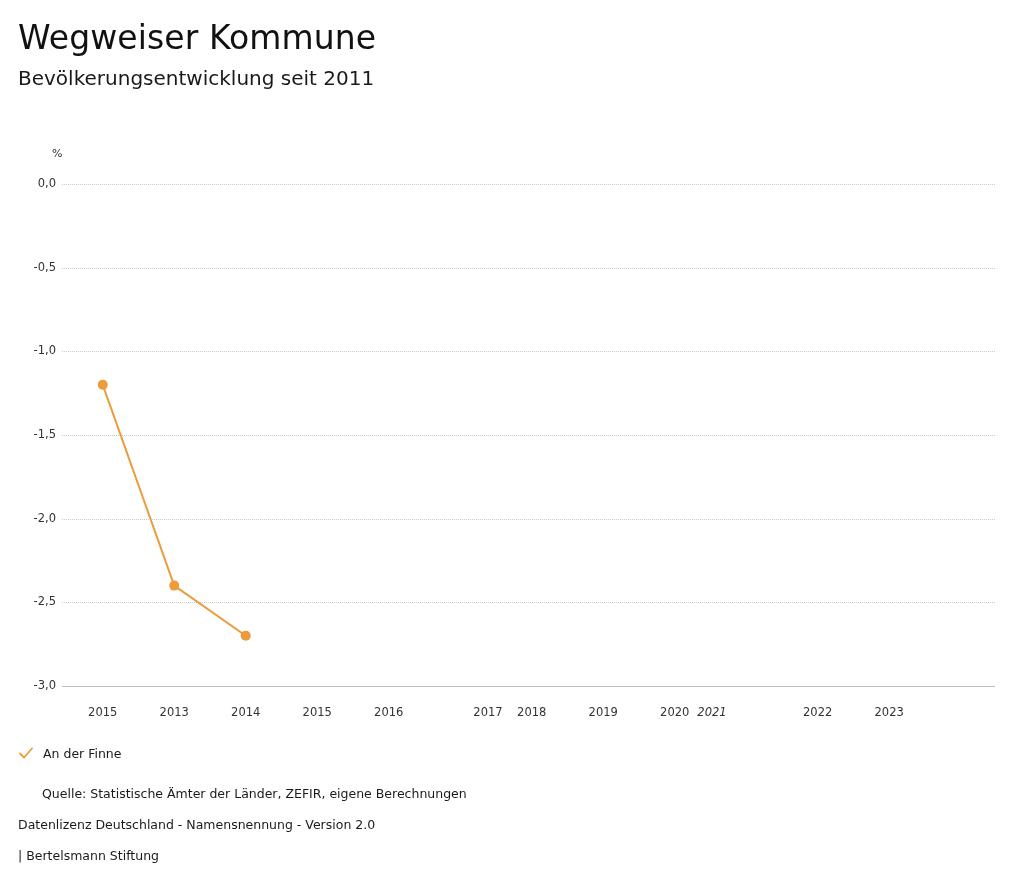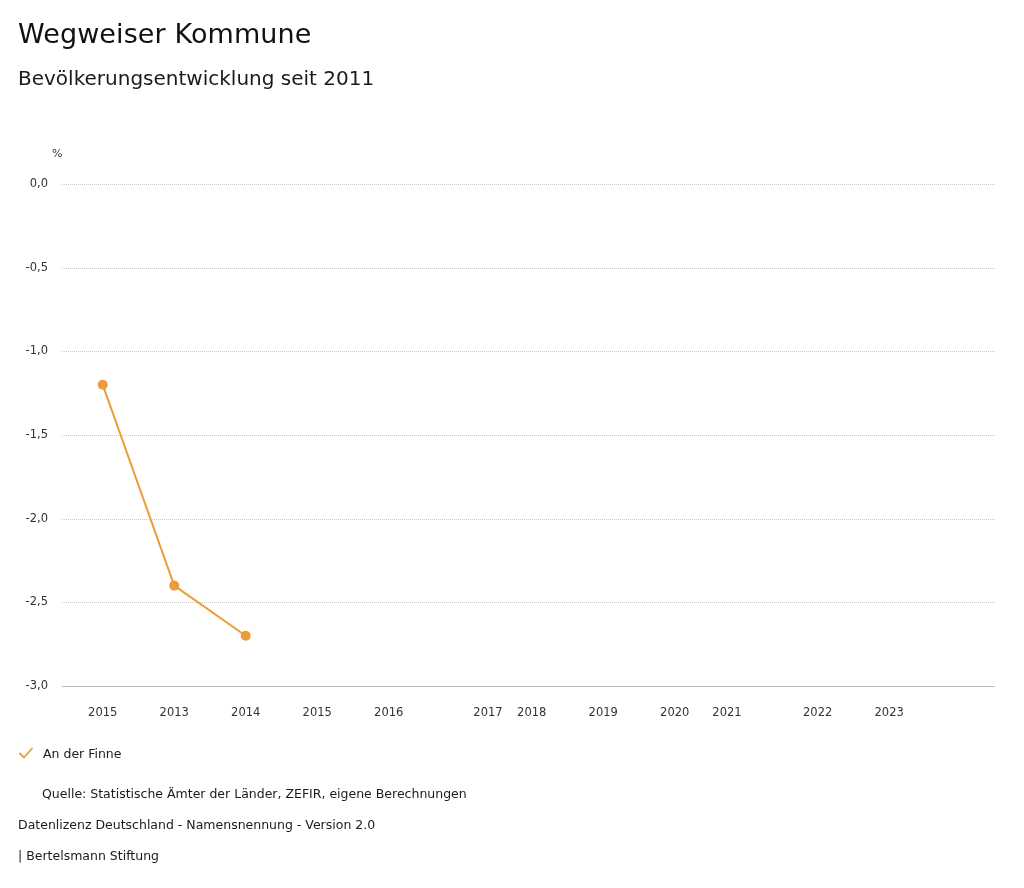--- a/index.html
+++ b/index.html
@@ -16,21 +16,21 @@
   }
   .page {
     position: relative;
     width: 1024px;
     height: 888px;
   }
   .title {
     position: absolute;
     left: 18px;
     top: 18px;
-    font-size: 27px;
+    font-size: 33px;
     font-weight: 400;
     letter-spacing: 0.1px;
     color: #111111;
   }
   .subtitle {
     position: absolute;
     left: 18px;
     top: 66px;
     font-size: 20px;
     font-weight: 400;
@@ -75,20 +75,21 @@
     height: 0;
     border-top: 1px solid #bdbdbd;
   }
   .ylabel {
     position: absolute;
     width: 48px;
     text-align: right;
     font-size: 11.5px;
     color: #333333;
     left: 0px;
+    padding-left: 8px;
   }
   .xlabel {
     position: absolute;
     top: 705px;
     font-size: 11.5px;
     color: #333333;
     text-align: center;
     transform: translateX(-50%);
   }
   .series-svg {
@@ -167,21 +168,21 @@
   <div id="x-axis-labels">
       <div class="xlabel" style="left: 102.752px;">2015</div>
       <div class="xlabel" style="left: 174.246px;">2013</div>
       <div class="xlabel" style="left: 245.74px;">2014</div>
       <div class="xlabel" style="left: 317.234px;">2015</div>
       <div class="xlabel" style="left: 388.729px;">2016</div>
       <div class="xlabel" style="left: 488px;">2017</div>
       <div class="xlabel" style="left: 531.717px;">2018</div>
       <div class="xlabel" style="left: 603.211px;">2019</div>
       <div class="xlabel" style="left: 674.706px;">2020</div>
-      <div class="xlabel" style="left: 727px;">2021</div>
+      <div class="xlabel" style="left: 712px; font-style: italic;">2021</div>
       <div class="xlabel" style="left: 817.694px;">2022</div>
       <div class="xlabel" style="left: 889.189px;">2023</div>
     </div>
 
   <div class="legend">
     <span class="legend-check">
       <svg width="16" height="16" viewBox="0 0 16 16">
         <path d="M2 8.5 L6 12.5 L14 3.5" fill="none" stroke="#ed9c3b" stroke-width="1.8" stroke-linecap="round" stroke-linejoin="round"></path>
       </svg>
     </span>

